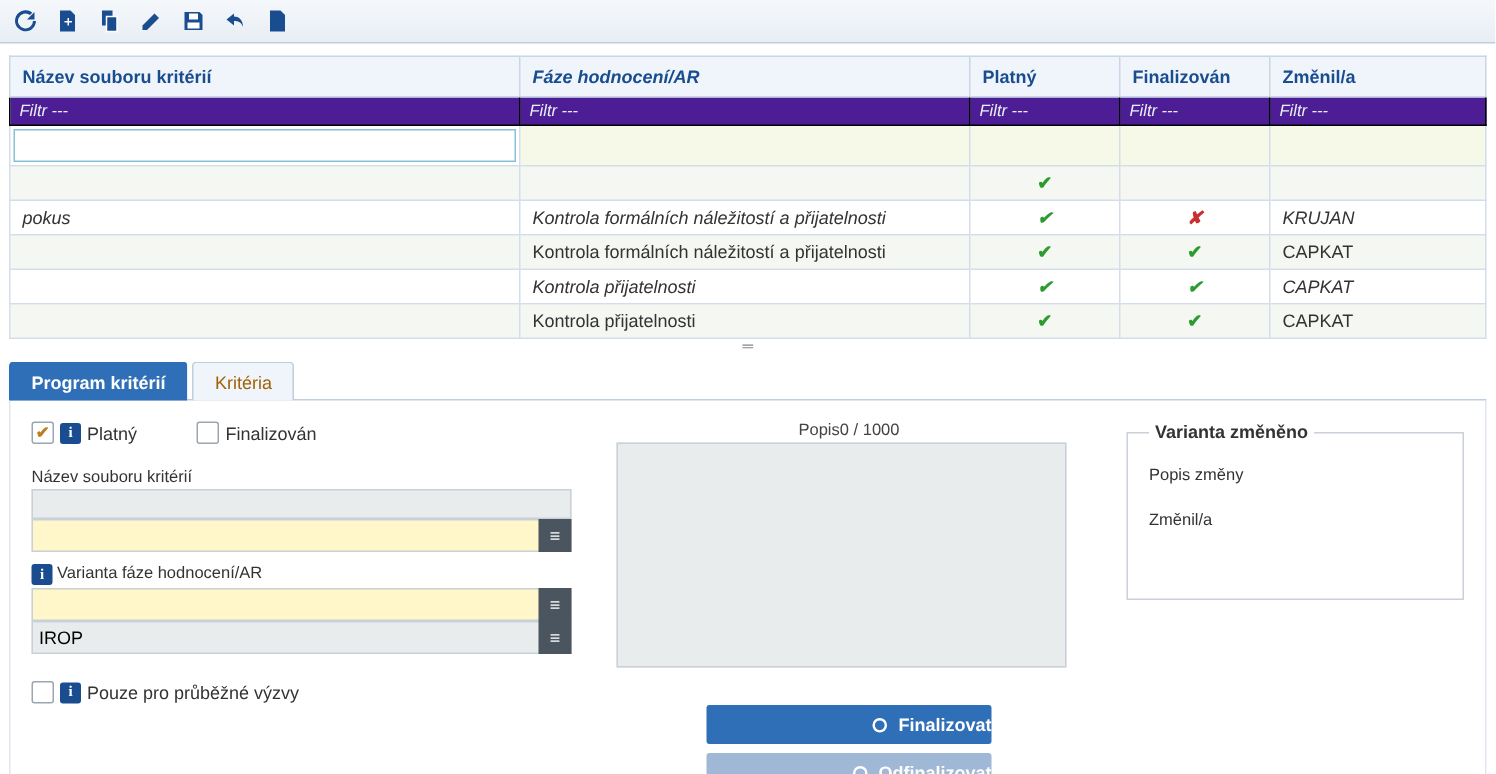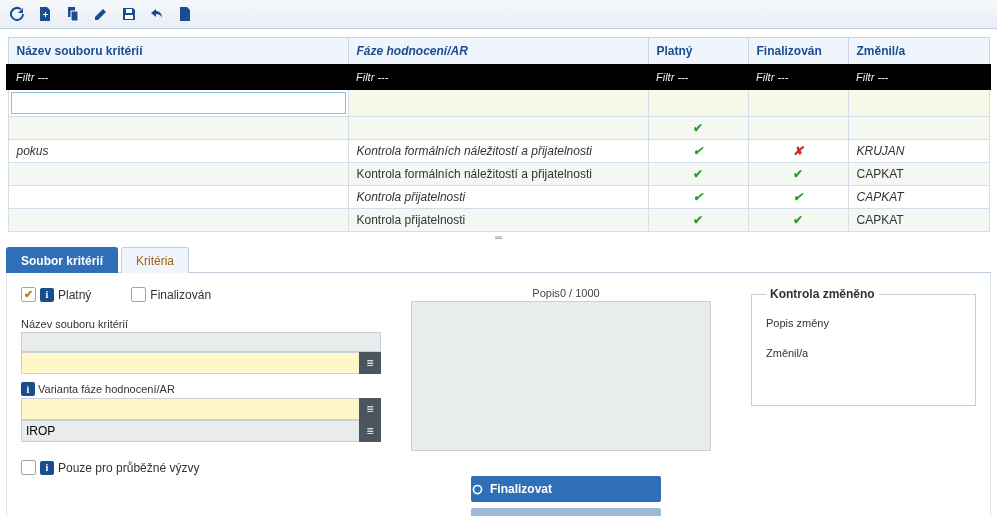--- a/index.html
+++ b/index.html
@@ -37,24 +37,24 @@
     background: #f0f5fb;
     color: #1a4d8f;
     font-weight: bold;
     text-align: left;
     padding: 6px 8px;
     border: 1px solid #c9d6e5;
     font-size: 12px;
   }
   table.grid th.italic { font-style: italic; }
   table.grid tr.filter-row td {
-    background: #000000;
+    background: #4c1d95;
     color: #e9eef4;
     padding: 3px 6px;
-    border: 4px solid #000000;
+    border: 1px solid #000000;
     font-size: 11px;
     font-style: italic;
   }
   table.grid tr.input-row td {
     background: #f7f9e8;
     border: 1px solid #d4deea;
     padding: 2px;
   }
   table.grid tr.input-row td:first-child {
     background: #fff;
@@ -165,21 +165,21 @@
     font-size:11px; color:#444; margin-bottom:2px;
   }
   .popis-box {
     width:300px; height:150px;
     background:#e8eced; border:1px solid #c9d0d8;
     resize:none; padding:4px; font-size:12px; font-family:inherit;
   }
   .btn-stack { margin-top:22px; display:flex; flex-direction:column; gap:6px; align-items:center; }
   .action-btn {
     width:190px; height:26px;
-    display:flex; align-items:center; justify-content:flex-start; gap:6px;
+    display:flex; align-items:center; justify-content:flex-end; gap:6px;
     border:none; border-radius:2px; cursor:pointer;
     font-size:12px; font-weight:bold; color:#fff;
   }
   .btn-primary  { background:#2f6fb8; }
   .btn-disabled { background:#9fb8d6; }
   fieldset.changes {
     border:1px solid #c9d0d8;
     padding:10px 14px 28px;
     font-size:12px;
   }
@@ -319,21 +319,21 @@
             <span class="chk-green">✔</span>
           </td>
           <td>CAPKAT</td>
         </tr>
       </tbody>
 </table>
 </div>
 <div class="splitter">═</div>
 
 <div class="tabs">
-  <div class="tab active">Soubor kritérií</div>
+  <div class="tab active">Program kritérií</div>
   <div class="tab inactive">Kritéria</div>
 </div>
 
 <div class="panel">
   <div class="col-left">
     <div class="row-check">
       <span class="check-wrap">
         <span class="check-box">✔</span>
         <span class="info-ico">i</span>
         <span>Platný</span>
@@ -392,18 +392,18 @@
             <circle cx="8" cy="8" r="5" fill="none" stroke="#fff" stroke-width="2"></circle>
             <path d="M8 3v2M13 8h-2"></path>
           </svg>
         <span>Odfinalizovat</span>
       </button>
     </div>
   </div>
 
   <div class="col-right">
     <fieldset class="changes">
-      <legend>Kontrola změněno</legend>
+      <legend>Varianta změněno</legend>
       <div class="fl">Popis změny</div>
       <div class="fl">Změnil/a</div>
     </fieldset>
   </div>
 </div>
 
 </body></html>

